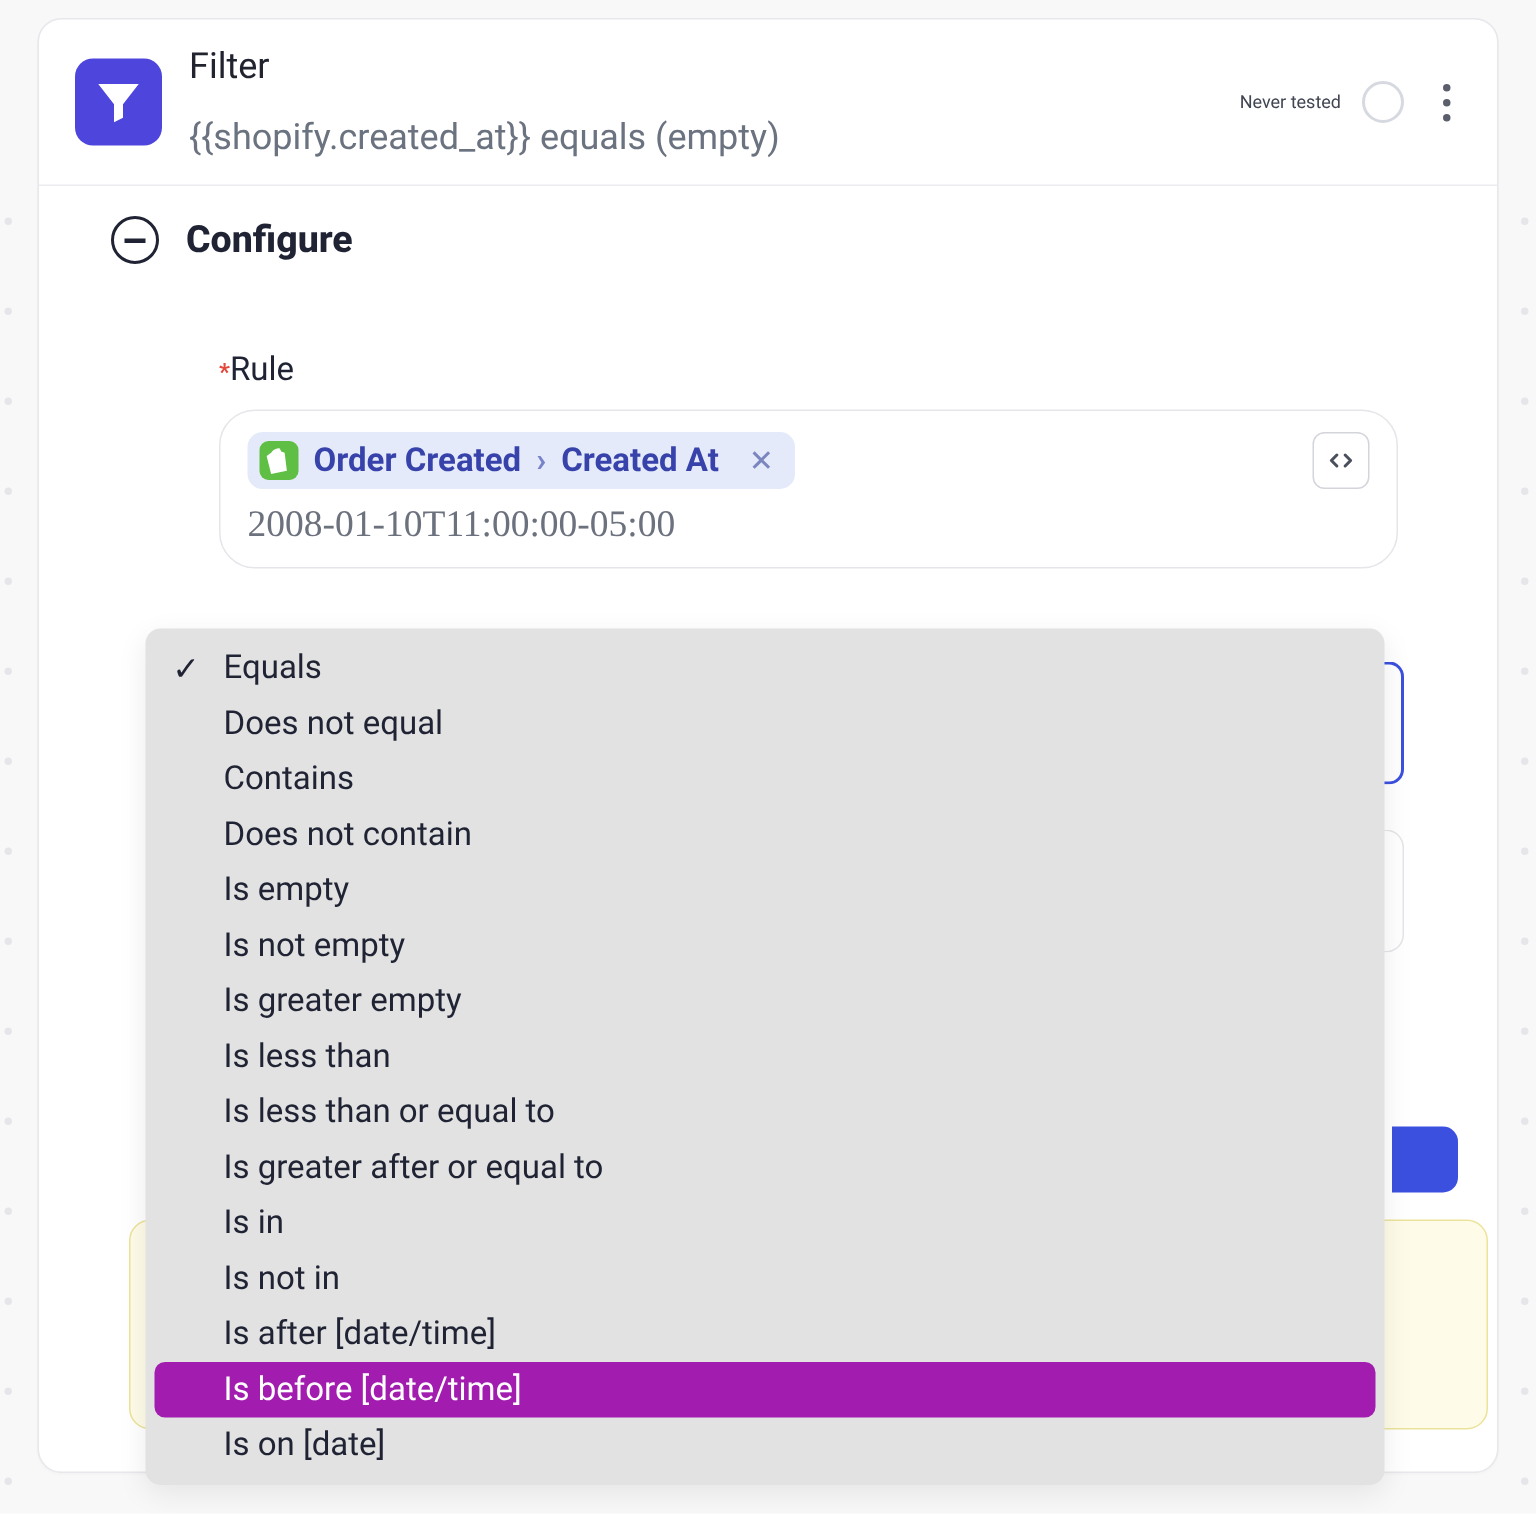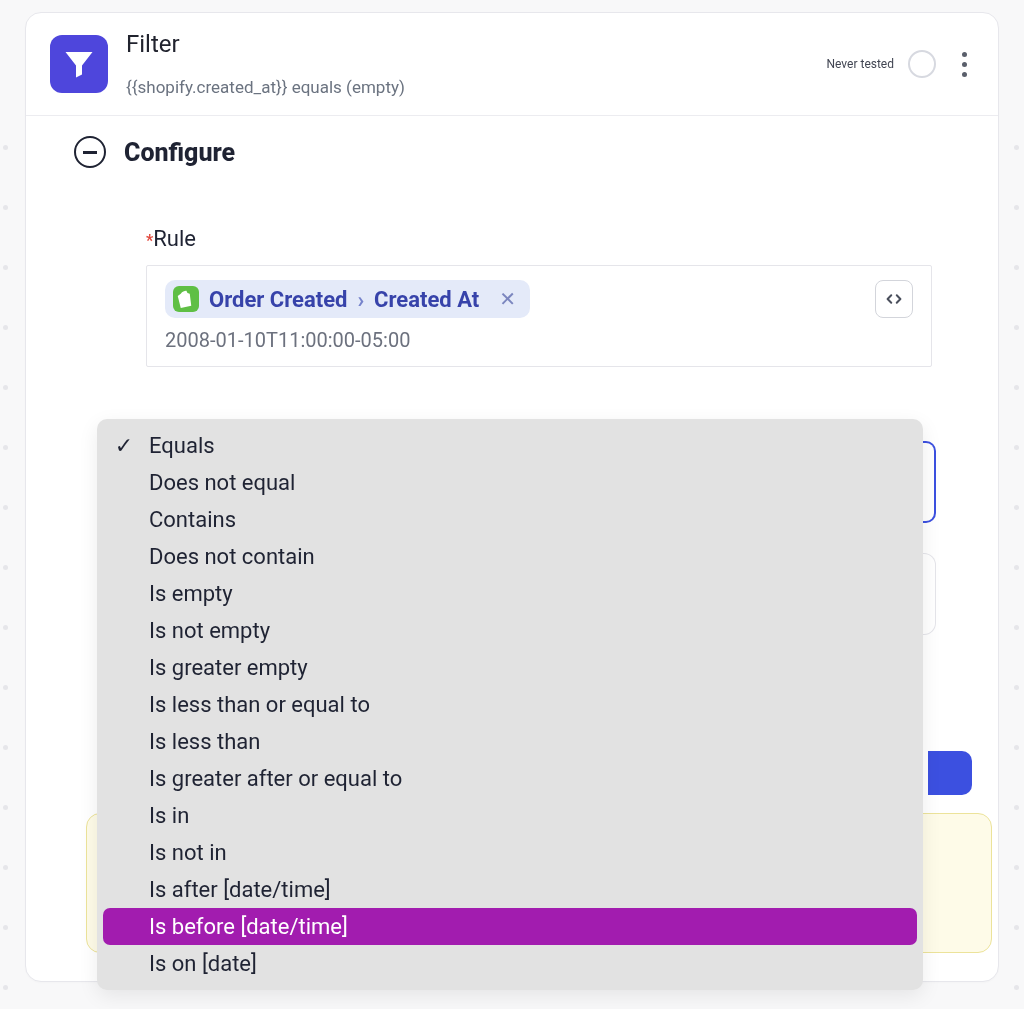--- a/index.html
+++ b/index.html
@@ -49,21 +49,21 @@
     .filter-tile {
       width: 58px; height: 58px;
       background: #4e46dc;
       border-radius: 12px;
       display: flex; align-items: center; justify-content: center;
       flex: 0 0 auto;
     }
     .filter-tile svg { display: block; }
     .title-block { margin-left: 18px; flex: 1 1 auto; }
     .title { font-size: 24px; font-weight: 400; color: #21232e; line-height: 1.1; }
-    .subtitle { font-size: 17px; color: #6b7380; margin-top: 20px; }
+    .subtitle { font-size: 24px; color: #6b7380; margin-top: 20px; }
     .status { font-size: 12px; color: #414552; margin-right: 14px; }
     .status-circle {
       width: 28px; height: 28px;
       border: 2.5px solid #d7d9e0;
       border-radius: 50%;
       margin-right: 18px;
     }
     .kebab { width: 20px; display: flex; flex-direction: column; align-items: center; gap: 5px; }
     .kebab span { width: 5px; height: 5px; background: #5a5f6b; border-radius: 50%; }
     
@@ -81,21 +81,21 @@
     .minus { width: 14px; height: 2.5px; background: #1f2333; }
     .section-title { font-size: 25px; font-weight: 800; color: #1f2333; }
     
     .config-body { padding: 58px 18px 0 72px; }
     .field-label { font-size: 22px; font-weight: 400; color: #1f2333; }
     .req { color: #e2493d; font-weight: 700; }
     
     .rule-box {
       margin-top: 14px;
       border: 1px solid #e5e5ea;
-      border-radius: 2px;
+      border-radius: 24px;
       position: relative;
       background: #fff;
     }
     .chip-row { padding: 14px 18px 6px 18px; display: flex; align-items: center; justify-content: space-between; }
     .chip {
       display: inline-flex; align-items: center;
       background: #e4eaf9;
       border-radius: 10px;
       padding: 6px 14px 6px 8px;
       gap: 10px;
@@ -112,21 +112,21 @@
     .chip-x { color: #7b86bf; font-size: 20px; margin-left: 10px; font-weight: 400;}
     
     .code-btn {
       width: 38px; height: 38px;
       border: 1.5px solid #d3d5db;
       border-radius: 8px;
       display: flex; align-items: center; justify-content: center;
     }
     .code-btn svg { display:block;}
     
-    .value-row { padding: 4px 18px 14px 18px; font-size: 20px; color: #6c717e;}
+    .value-row { padding: 4px 18px 14px 18px; font-size: 25px; color: #6c717e; font-family: Liberation Serif, serif;}
     
     .bottom-panel {
       position: absolute;
       left: 60px; bottom: 28px;
       width: 906px; height: 140px;
       background: #fefbe8;
       border: 1px solid #ece39a;
       border-radius: 14px;
     }
     .blue-stub {
@@ -305,28 +305,28 @@
     <div class="dd-item">
       <span class="dd-check"></span>
       <span class="dd-label">Is not empty</span>
     </div>
     <div class="dd-item">
       <span class="dd-check"></span>
       <span class="dd-label">Is greater empty</span>
     </div>
     <div class="dd-item">
       <span class="dd-check"></span>
+      <span class="dd-label">Is less than</span>
+    </div>
+    <div class="dd-item">
+      <span class="dd-check"></span>
       <span class="dd-label">Is less than or equal to</span>
     </div>
     <div class="dd-item">
       <span class="dd-check"></span>
-      <span class="dd-label">Is less than</span>
-    </div>
-    <div class="dd-item">
-      <span class="dd-check"></span>
       <span class="dd-label">Is greater after or equal to</span>
     </div>
     <div class="dd-item">
       <span class="dd-check"></span>
       <span class="dd-label">Is in</span>
     </div>
     <div class="dd-item">
       <span class="dd-check"></span>
       <span class="dd-label">Is not in</span>
     </div>

